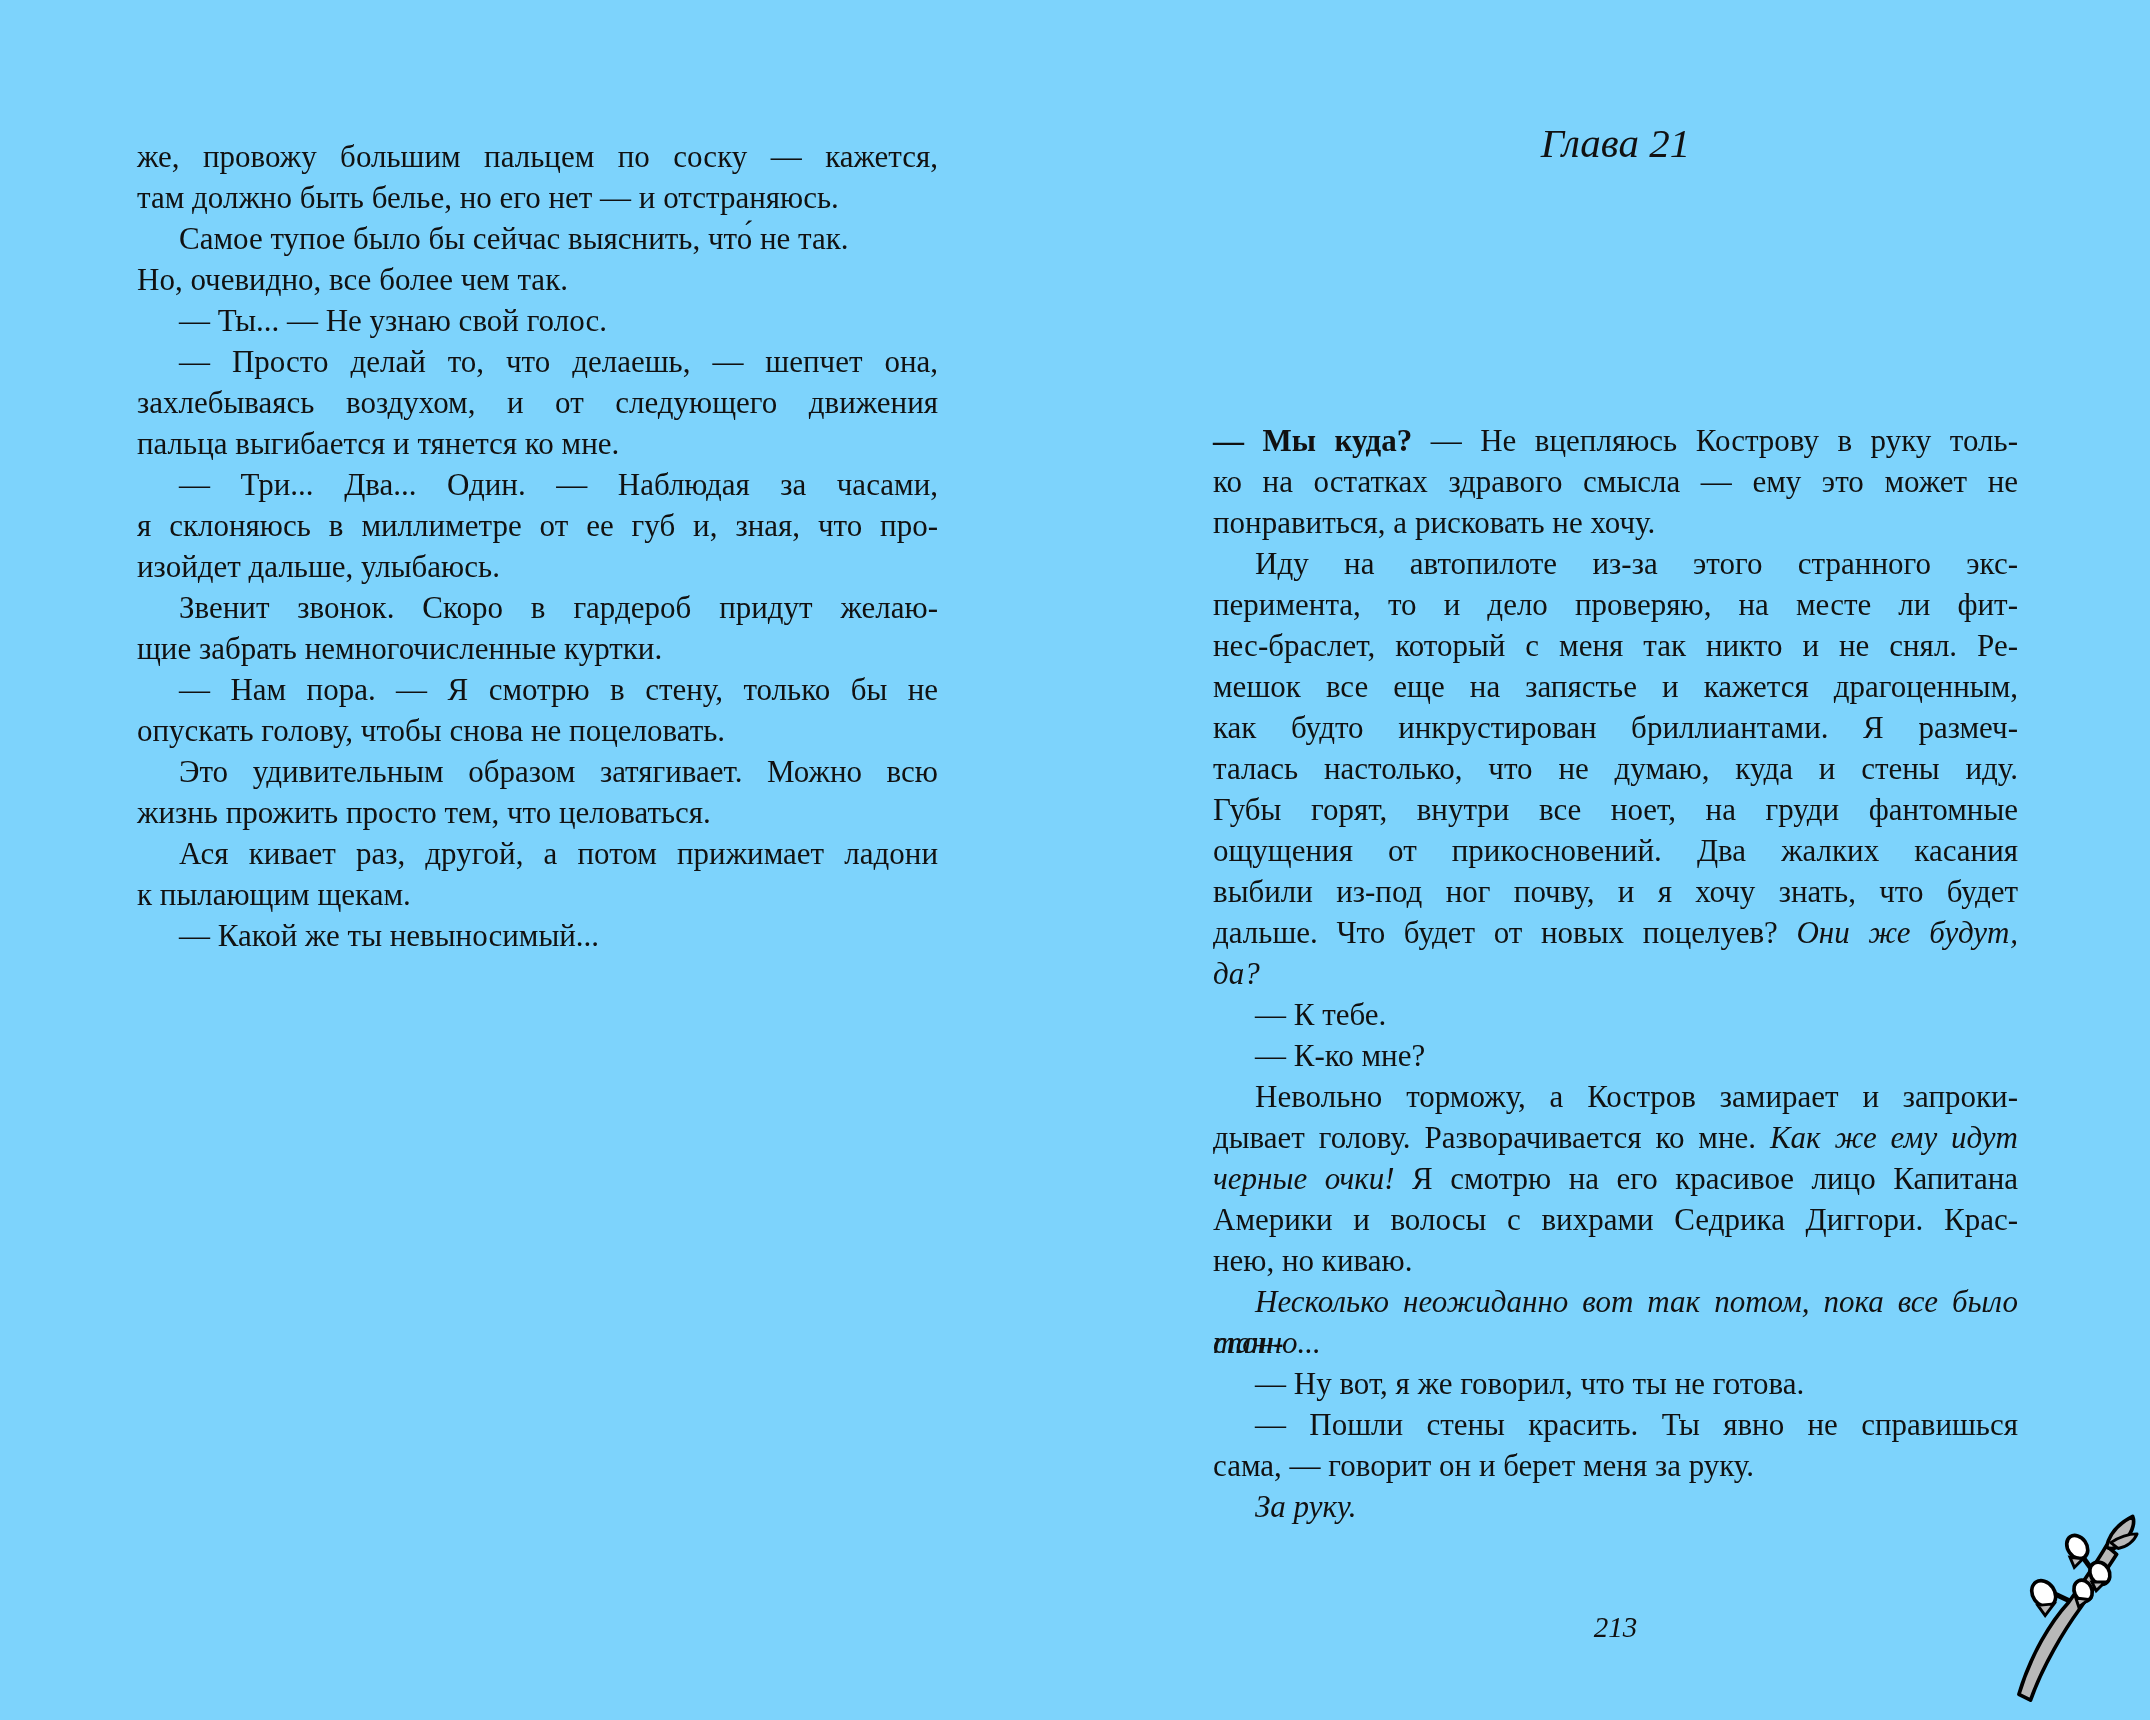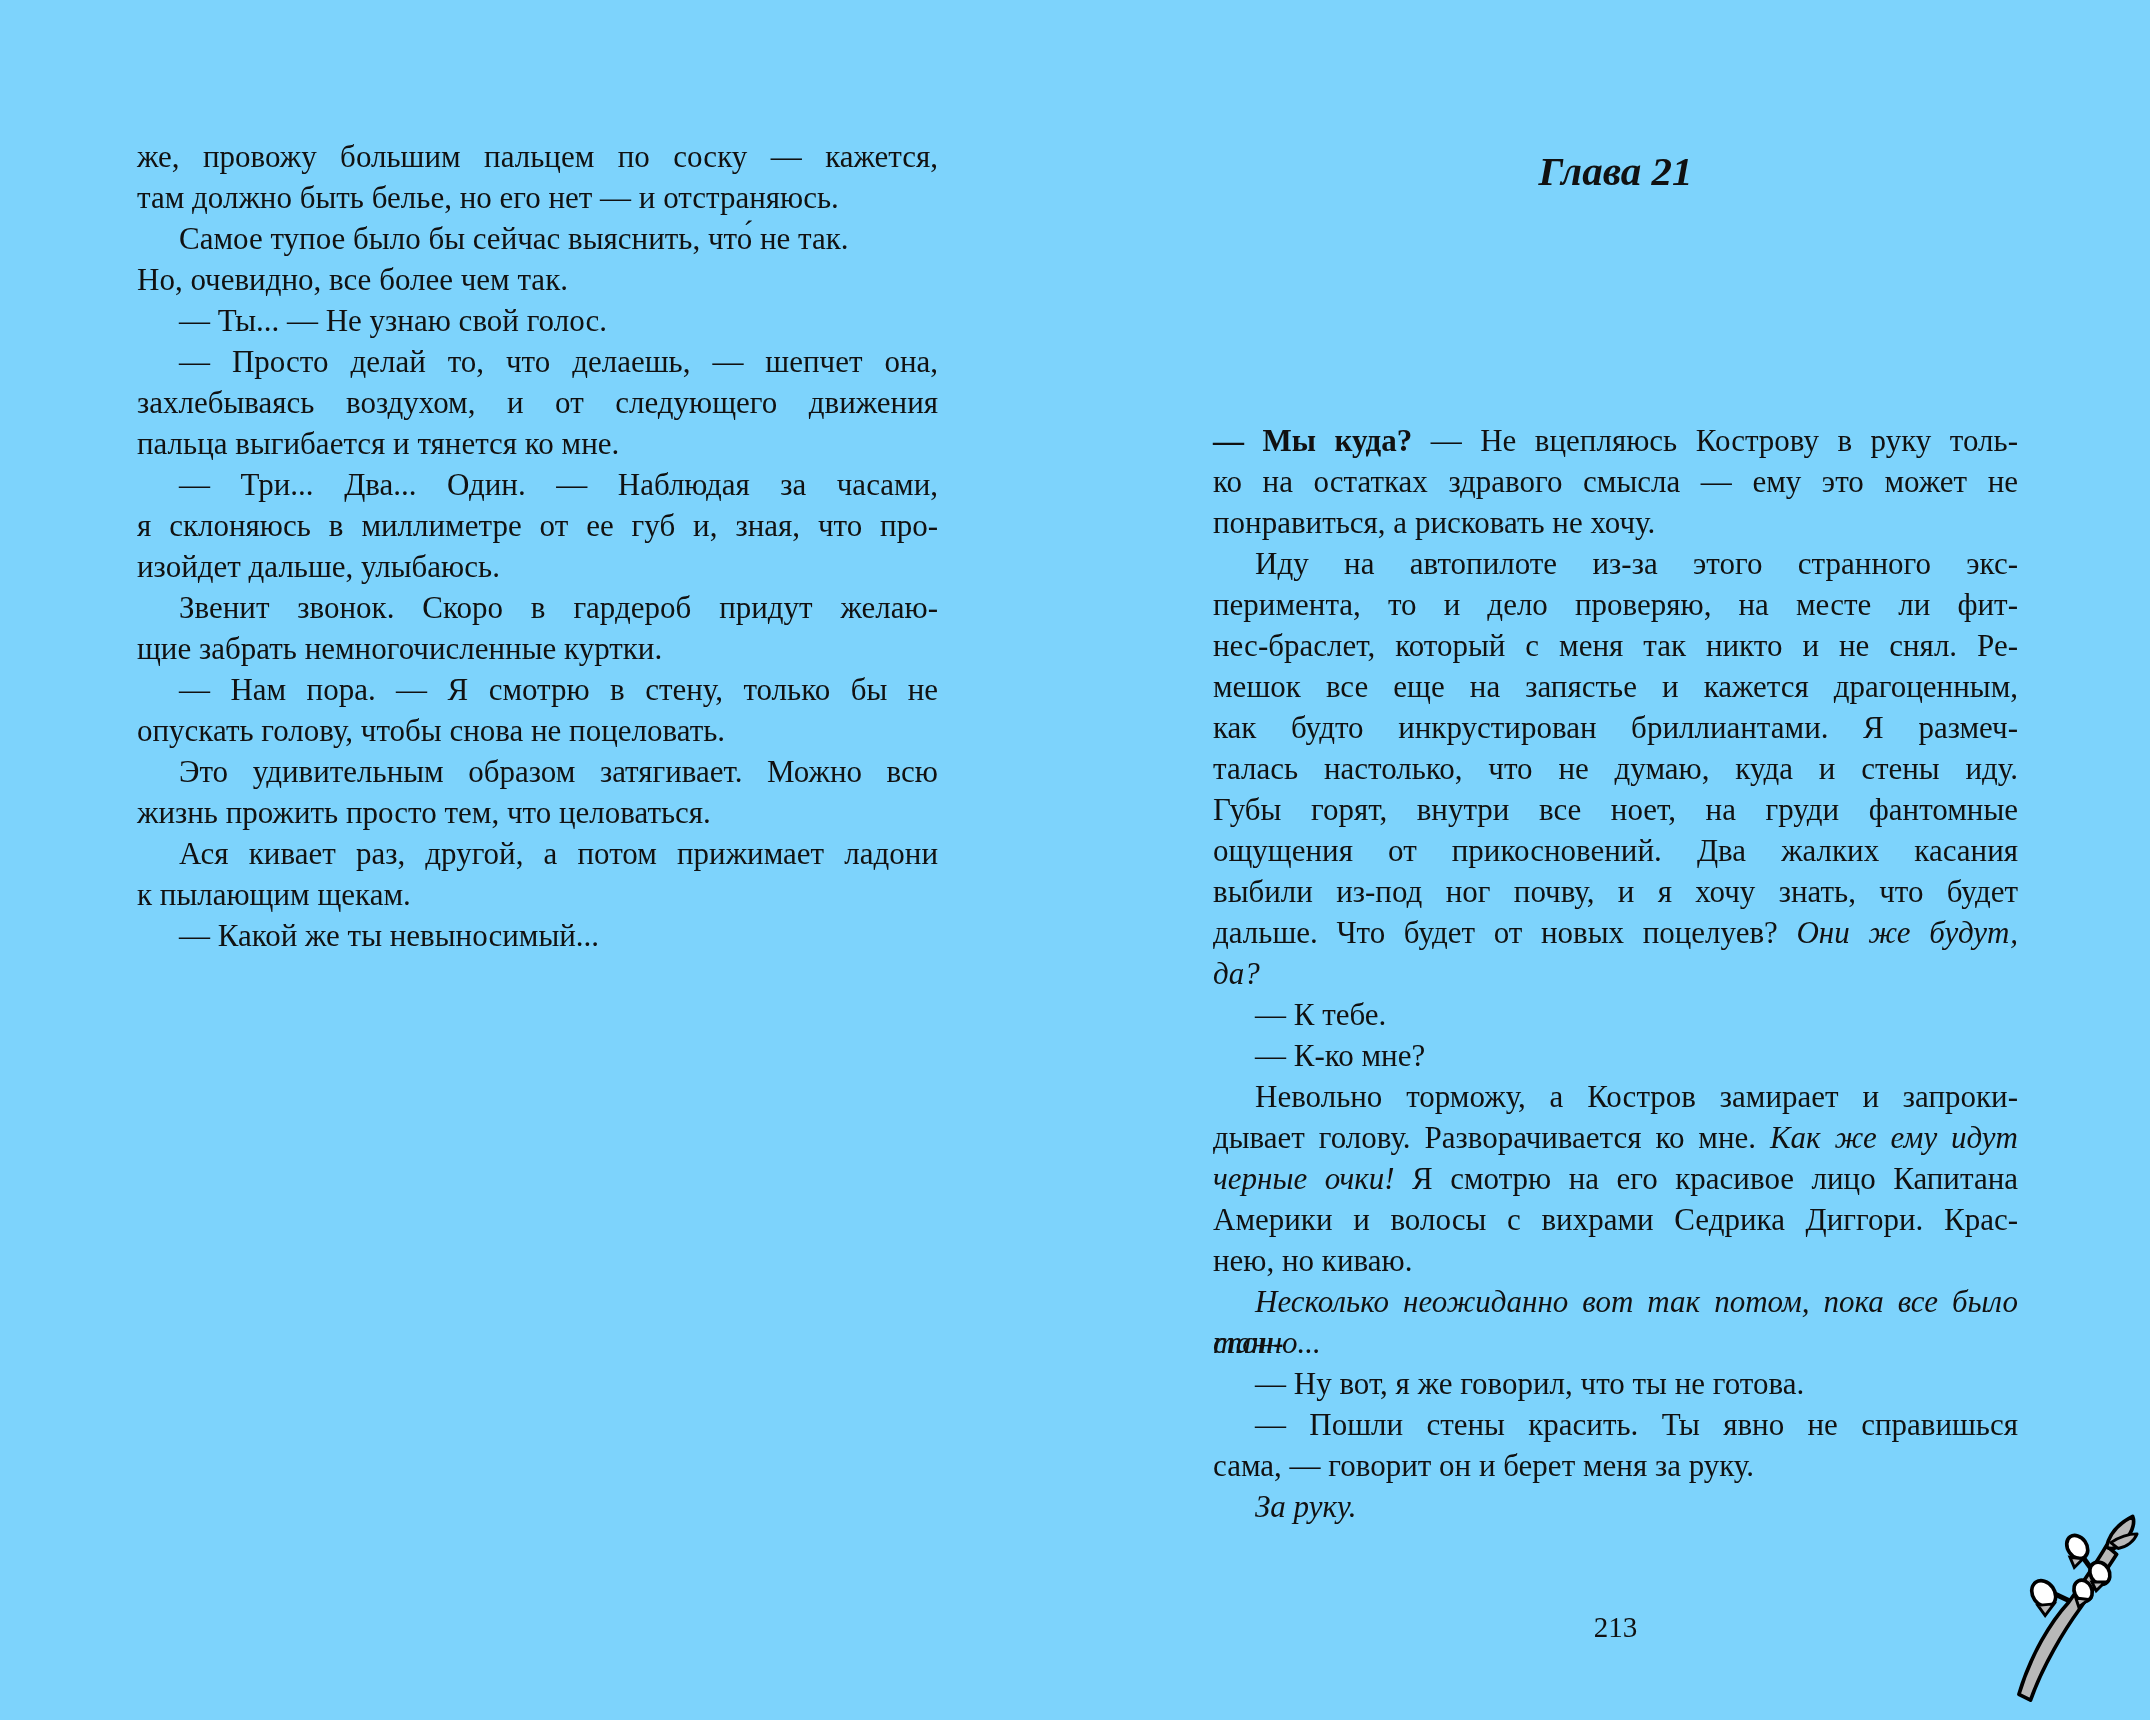--- a/index.html
+++ b/index.html
@@ -19,28 +19,27 @@
     text-align:justify;
     text-align-last:left;
     white-space:normal;
     overflow:visible;
   }
   .line.j{text-align-last:justify;}
   .line.ind{text-indent:42px;}
   .i{font-style:italic;}
   .b{font-weight:bold;}
   #chapter-heading{
-    position:absolute;left:1213px;top:149px;width:805px;
+    position:absolute;left:1213px;top:121px;width:805px;
     font-size:41px;line-height:44px;font-style:italic;
     text-align:center;
-    font-weight:bold;
   }
   #page-number{
     position:absolute;left:1213px;top:1611px;width:805px;
-    font-size:29px;line-height:32px;text-align:center;
+    font-size:29px;line-height:32px;text-align:center;font-style:italic;
   }
   #branch{position:absolute;left:1997px;top:1512px;width:143px;height:194px;}
 </style>
 </head>
 <body>
 
 <div id="spread">
 
   <div>
     <div id="left-text" class="textblock">

